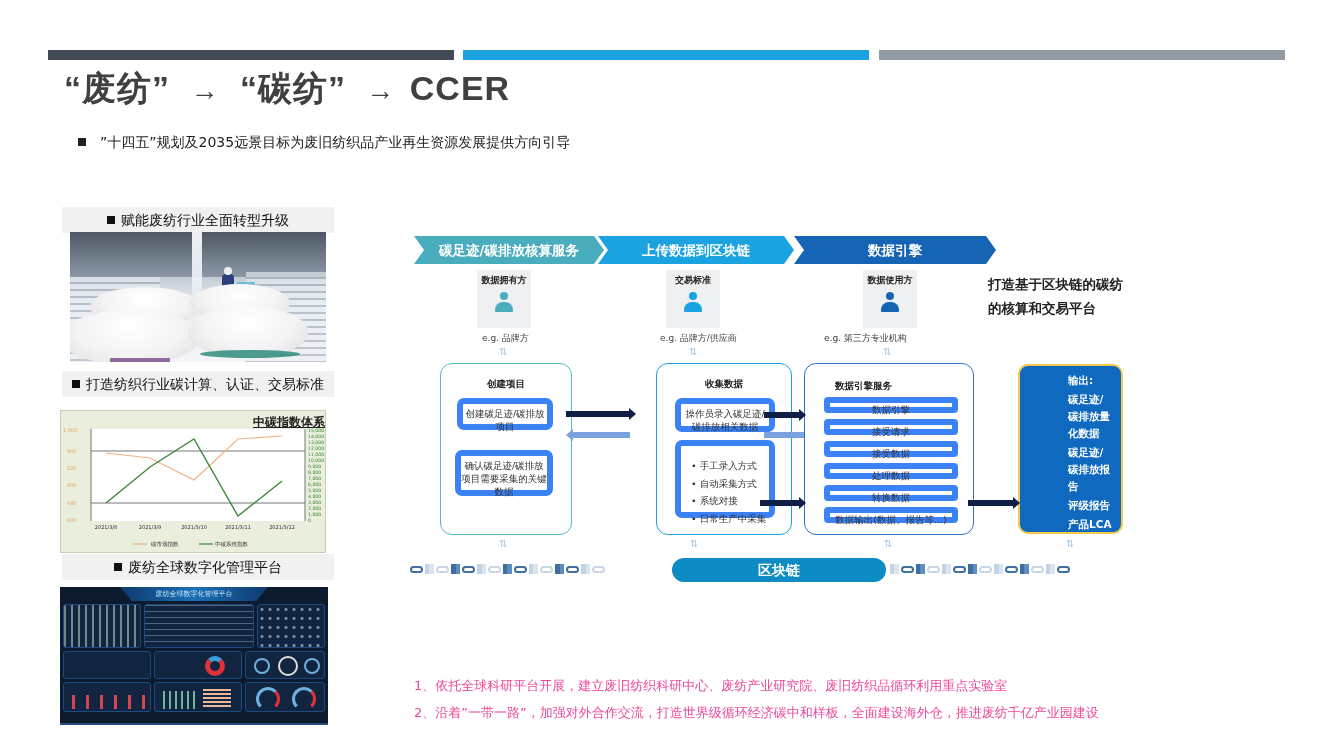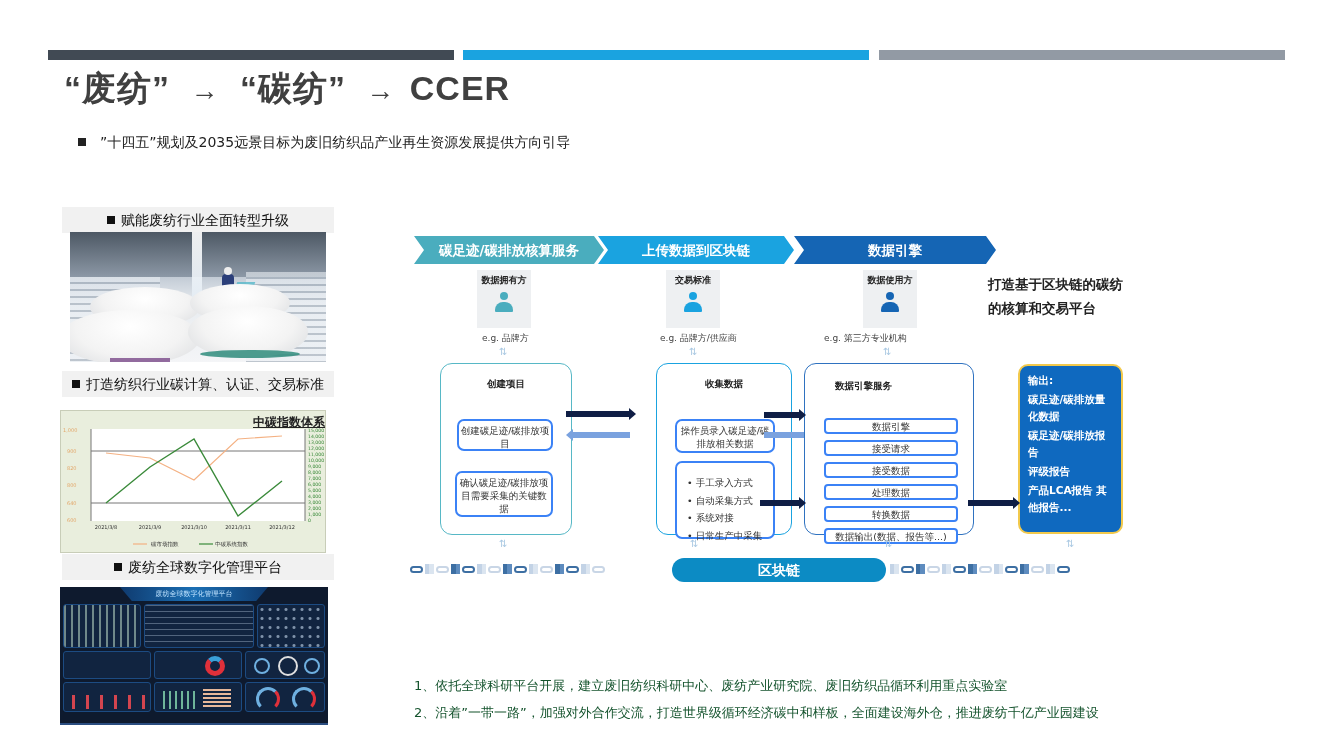--- a/index.html
+++ b/index.html
@@ -58,42 +58,42 @@
   .role-eg { position:absolute; top:332px; font-size:9px; color:#444; text-align:center; white-space:nowrap; }
   .arrows-ud { position:absolute; font-size:10px; color:#a9c8e2; letter-spacing:-3px; }
 
   .side-text { position:absolute; left:988px; top:272px; font-size:13.5px; font-weight:bold; color:#222; line-height:24px; }
 
   .col-box { position:absolute; top:363px; height:172px; border:1.5px solid; border-radius:12px; background:#fff; }
   .col1 { left:440px; width:132px; border-color:#57b8c6; }
   .col2 { left:656px; width:136px; border-color:#1aa3e0; }
   .col3 { left:804px; width:170px; border-color:#2f72c0; }
   .col-out { position:absolute; left:1018px; top:364px; width:105px; height:170px; background:#0f69bf; border:2px solid #f2c94c; border-radius:10px; color:#fff; font-size:10.5px; font-weight:bold; padding:6px 8px; line-height:17px; }
-  .col-out div { margin-bottom:2px; }
+  .col-out div { margin-bottom:2px;margin-left:40px; }
 
   .col-title { position:absolute; top:14px; width:100%; text-align:center; font-size:9.5px; font-weight:bold; color:#222; }
-  .inbox { position:absolute; border:2px solid #3b82f6; border-radius:7px; background:#fff; font-size:9.5px; color:#333; text-align:center; line-height:13px; padding-top:3px;margin-top:21px; }
+  .inbox { position:absolute; border:6px solid #3b82f6; border-radius:7px; background:#fff; font-size:9.5px; color:#333; text-align:center; line-height:13px; padding-top:3px; }
   .col3 .inbox { left:19px; width:134px; height:16px; line-height:14px; padding-top:0; border-radius:4px; }
   .col3 .col-title { text-align:left; left:30px; top:16px; }
   .bul { text-align:left; padding-left:10px; line-height:17.5px; padding-top:11px; }
 
   .flow { position:absolute; height:6px; }
   .flow.dark { background:#0f1e45; }
   .flow.light { background:#7aa2df; }
   .flow.dark:after { content:""; position:absolute; right:-6px; top:-3px; border-left:7px solid #0f1e45; border-top:6px solid transparent; border-bottom:6px solid transparent; }
   .flow.light.left:before { content:""; position:absolute; left:-6px; top:-3px; border-right:7px solid #7aa2df; border-top:6px solid transparent; border-bottom:6px solid transparent; }
 
   .chain { position:absolute; top:562px; height:14px; display:flex; align-items:center; gap:2px; }
   .chain .link { width:13px; height:7px; border:2px solid #3d6fa3; border-radius:5px; }
   .chain .link.pale { border-color:#c9d6e6; }
   .chain .cube { width:9px; height:10px; background: linear-gradient(90deg,#3d6fa3 50%, #5e8cbf 50%); }
   .chain .cube.pale { background: linear-gradient(90deg,#c3d3e6 50%, #dbe5f0 50%); }
   .blockchain-pill { position:absolute; left:672px; top:558px; width:214px; height:24px; background:#0c8bc4; border-radius:12px; color:#fff; font-weight:bold; font-size:14px; text-align:center; line-height:24px; }
 
-  .notes { position:absolute; left:414px; top:672px; font-size:13px; color:#14532d; line-height:27px; white-space:nowrap; }
+  .notes { position:absolute; left:414px; top:672px; font-size:13px; color:#ec4899; line-height:27px; white-space:nowrap; }
 </style>
 </head>
 <body>
 
 <div class="bar b1"></div>
 <div class="bar b2"></div>
 <div class="bar b3"></div>
 
 <div class="title">
   <span>“废纺”</span>

